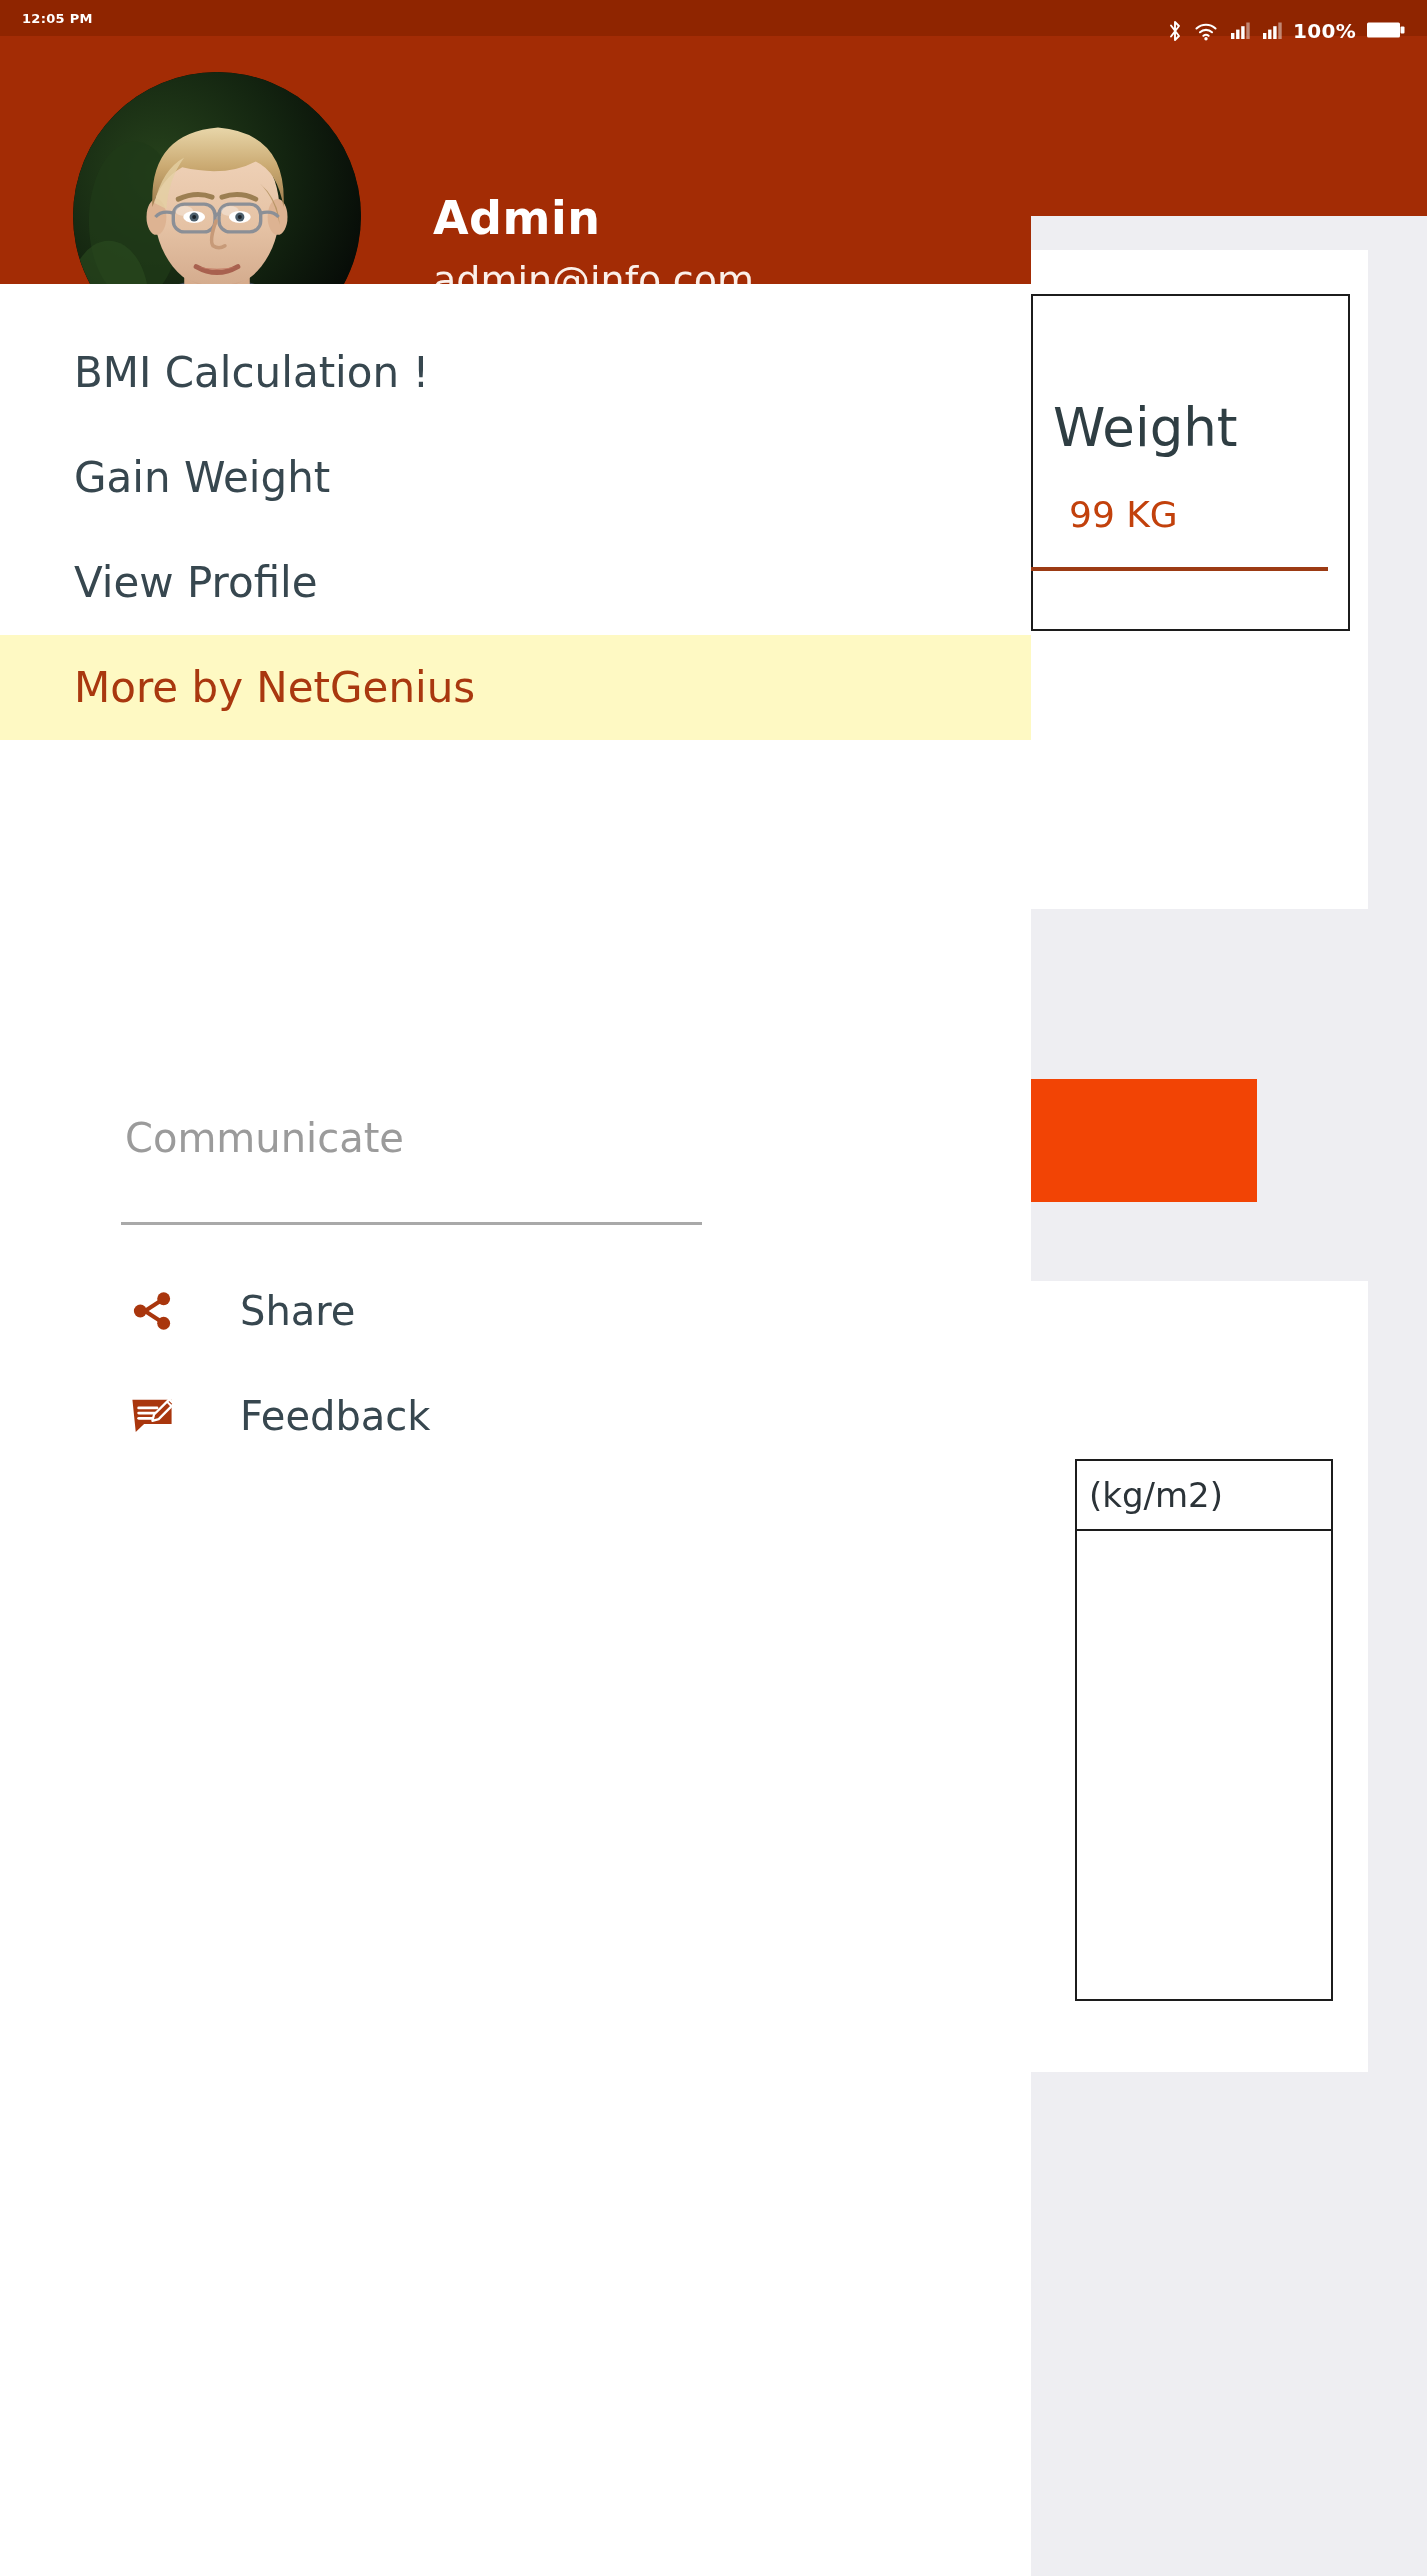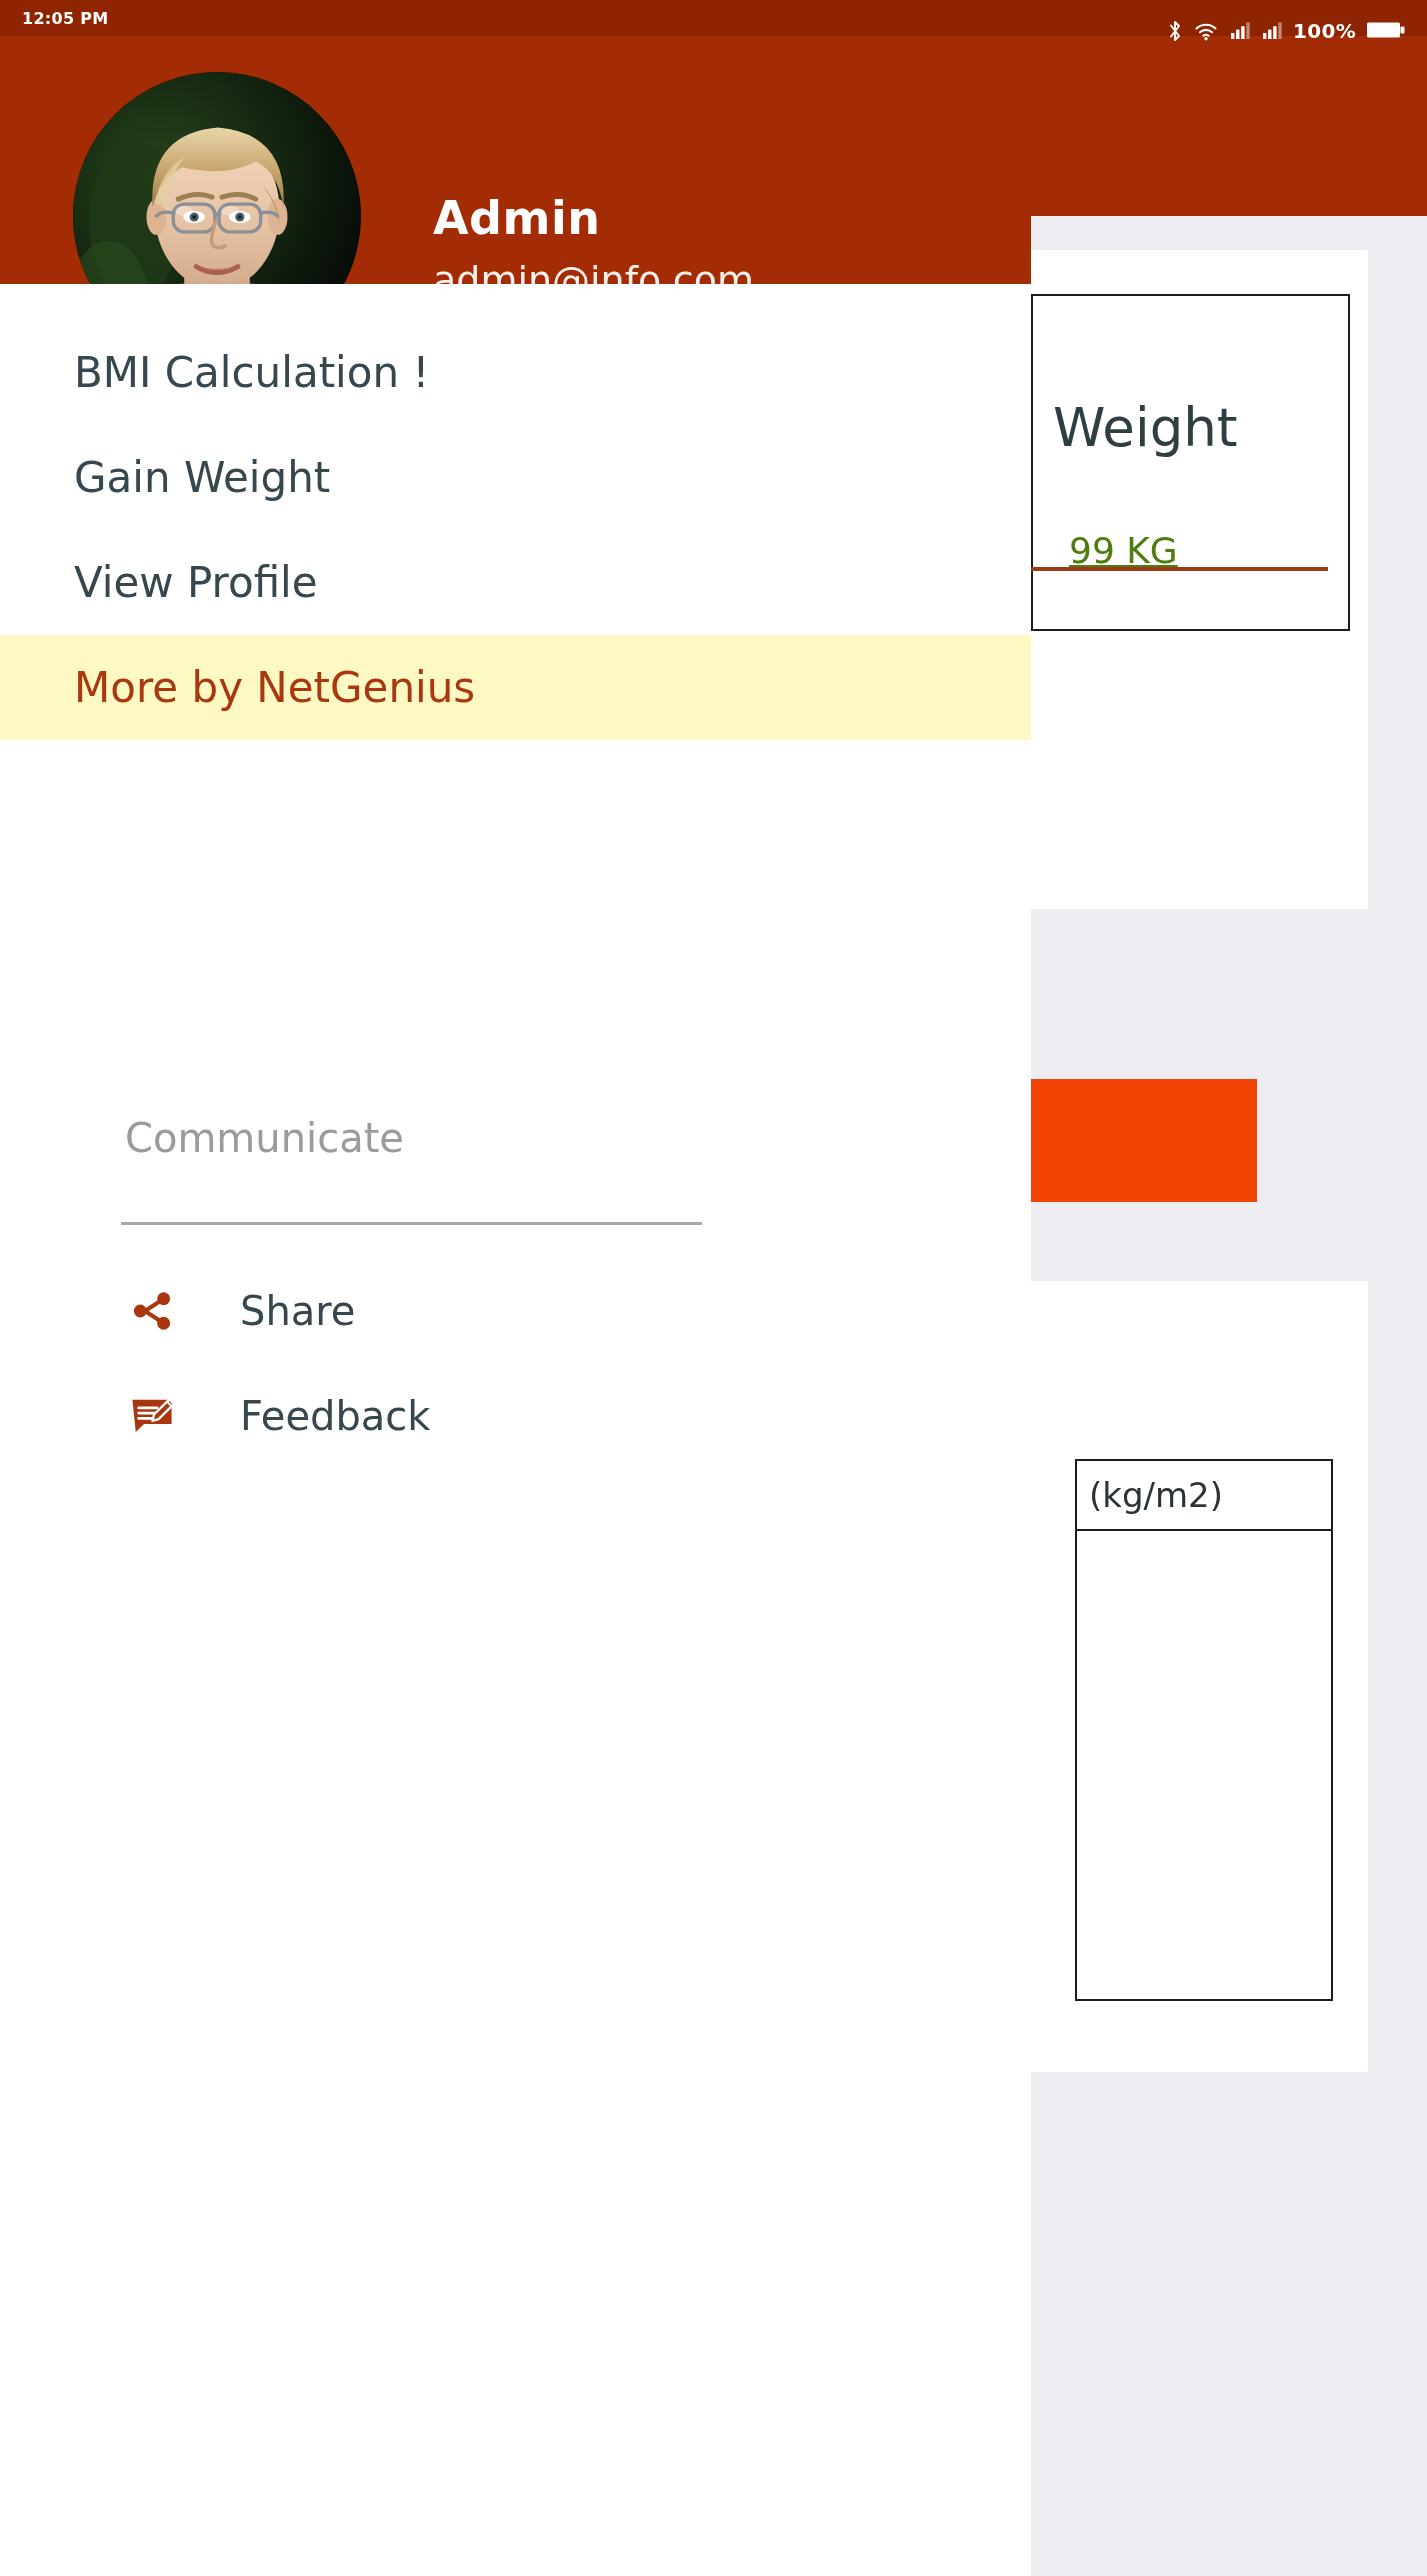--- a/index.html
+++ b/index.html
@@ -59,25 +59,24 @@
     left: 1053px;
     top: 397px;
     font-size: 53px;
     color: #2f3e43;
     letter-spacing: 0px;
     white-space: nowrap;
   }
   #weight-value {
     position: absolute;
     left: 1069px;
-    top: 530px;
+    top: 494px;
     font-size: 36px;
-    color: #4d7c0f;
-    white-space: nowrap;
-    text-decoration: underline;
+    color: #c2410c;
+    white-space: nowrap;
   }
   #weight-underline {
     position: absolute;
     left: 1031px;
     top: 567px;
     width: 297px;
     height: 4px;
     background: #9c3b14;
   }
 
@@ -133,21 +132,21 @@
     width: 1428px;
     height: 36px;
     background: #8f2500;
     display: flex;
     align-items: center;
     padding: 0 22px;
     box-sizing: border-box;
     color: #ffffff;
   }
   #status-time {
-    font-size: 16px;
+    font-size: 13px;
     font-weight: bold;
     letter-spacing: 0.3px;
   }
   #status-right {
     margin-left: auto;
     display: flex;
     align-items: flex-start;
     gap: 10px;
     margin-top: 30px;
   }

